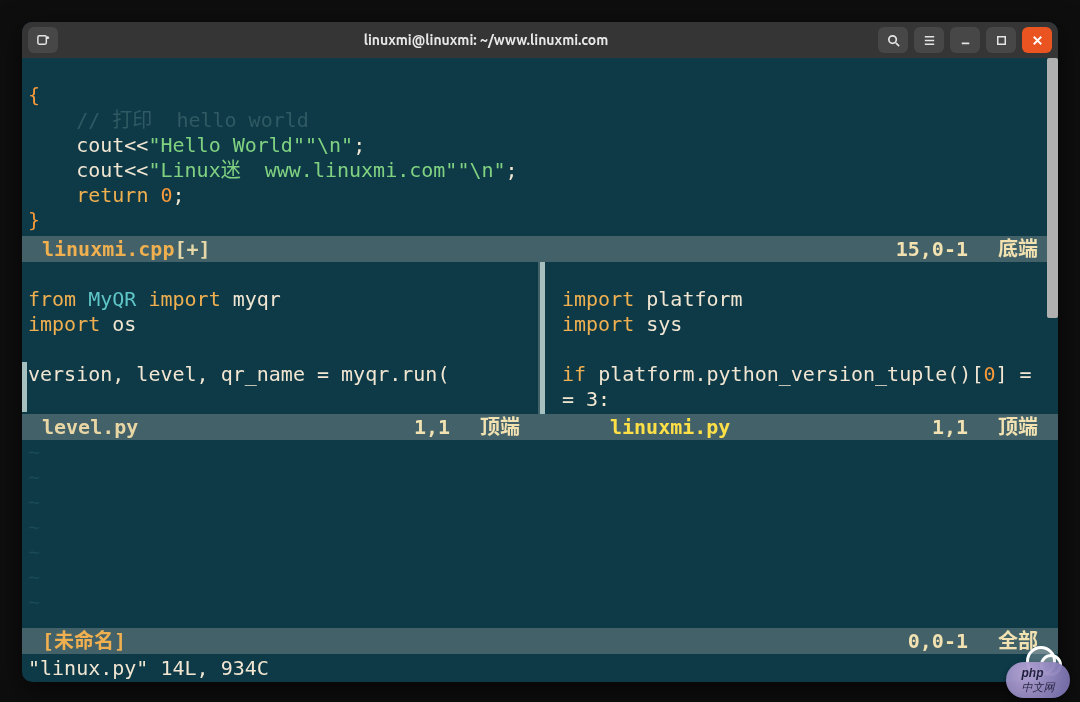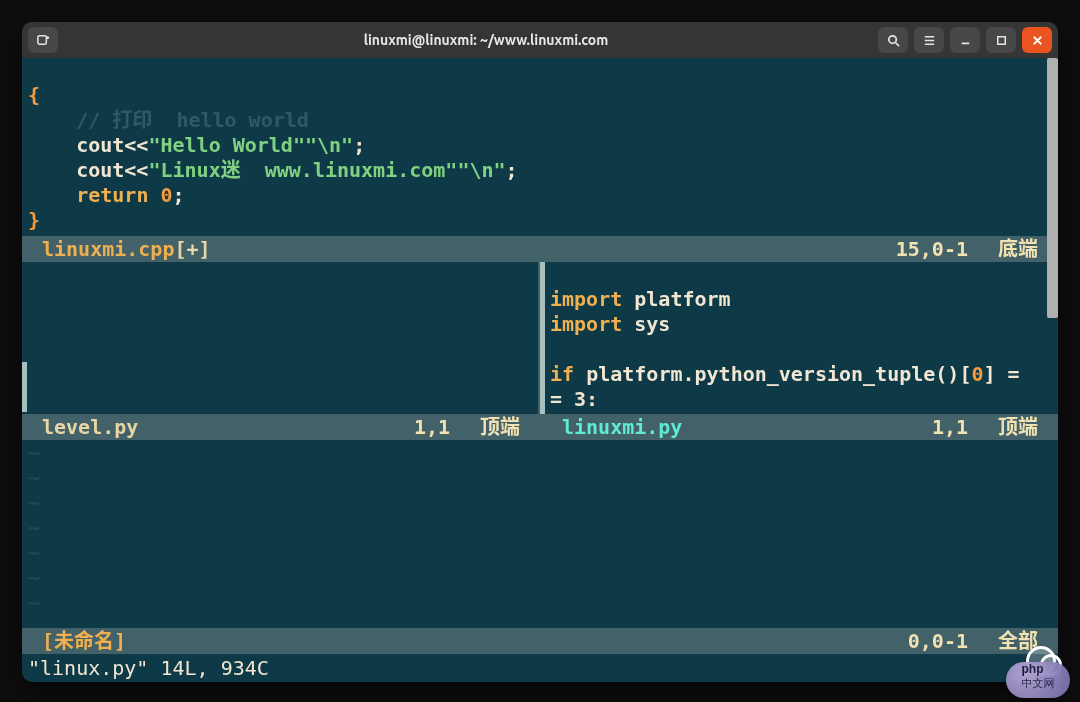--- a/index.html
+++ b/index.html
@@ -42,21 +42,21 @@
     width:30px;height:26px;border-radius:6px;background:var(--titlebar-btn);
     display:flex;align-items:center;justify-content:center;
     color:#e4e4e4;
   }
   .titlebar .tbtn.orange{background:var(--orange);color:#fff;}
   .titlebar .title{flex:1;text-align:center;font-weight:600;}
   .titlebar svg{width:15px;height:15px;display:block;}
   .titlebar .spacer{width:30px;}
   .workspace{flex:1;position:relative;display:flex;flex-direction:column;
     font-size:20px;line-height:25px;letter-spacing:0;}
-  .pane{position:relative;color:var(--text);font-weight:bold;}
+  .pane{position:relative;color:var(--text);}
   .pane .content{padding:0 6px;white-space:pre;}
   .status{
     height:26px;background:var(--statusbar);color:#2c3a3d;
     display:flex;align-items:center;padding:0 20px;font-weight:600;
     font-size:20px;
   }
   .status .fn{color:#f0b050;}
   .status .mod{color:#e6d8a8;}
   .status .spacer{flex:1;}
   .status .pos{color:#f2e2b1;}
@@ -91,22 +91,22 @@
     background:rgba(255,255,255,.25);border:3px solid #fff;box-sizing:border-box;
   }
   .watermark .bub::after{
     content:"";position:absolute;left:14px;top:8px;width:22px;height:22px;border-radius:50%;
     background:rgba(255,255,255,.25);border:3px solid #fff;box-sizing:border-box;
   }
   .phpmark{
     position:absolute;right:10px;bottom:4px;width:64px;height:36px;border-radius:18px/18px;
     background:radial-gradient(circle at 30% 30%,#b9a7d8,#6f6aa8);
     box-shadow:0 3px 6px rgba(0,0,0,.5);
-    display:flex;align-items:flex-start;justify-content:center;color:#1c1c3a;
-    font-family:sans-serif;font-size:12px;font-weight:700;opacity:.95;
+    display:flex;align-items:center;justify-content:center;color:#1c1c3a;
+    font-family:sans-serif;font-size:12px;font-weight:700;opacity:.95;font-style:italic;
   }
   .phpmark span{font-size:11px;font-weight:400;display:block;text-align:center;color:#2a2a4a;}
 </style>
 </head>
 <body>
 
 <div class="frame">
 
   <div class="titlebar">
     <div class="tbtn">
@@ -163,44 +163,49 @@
     <div class="status">
       <span class="fn">linuxmi.cpp</span>
         <span class="mod"> [+]</span>
       <span class="spacer"></span>
       <span class="pos">15,0-1</span>
       <span class="lbl">底端</span>
     </div>
 
     <div class="row2" style="height:152px;position:relative;">
       <div class="half pane">
+        <div class="content">
+<span class="c-kw2">from</span><span class="c-cy"> MyQR </span><span class="c-kw2">import</span><span> myqr</span>
+<span class="c-kw2">import</span><span> os</span>
+<span></span>
+<span>version, level, qr_name = myqr.run(</span></div>
         <div class="mark" style="top:100px;"></div>
         <div class="mark" style="top:125px;"></div>
       </div>
       <div class="half pane">
         <div class="vbar" style="height:100%;"></div>
-        <div class="content" style="padding-left:10px;">
+        <div class="content" style="padding-left:22px;">
 <span class="c-kw2">import</span><span> platform</span>
 <span class="c-kw2">import</span><span> sys</span>
 <span></span>
 <span class="c-if">if</span><span> platform.python_version_tuple()[</span><span class="c-kw">0</span><span>] =</span>
 <span>= 3:</span></div>
         <div class="mark" style="top:50px;left:0;"></div>
         <div class="mark" style="top:125px;left:0;"></div>
       </div>
     </div>
     <div style="display:flex;">
       <div class="status" style="width:50%;">
         <span class="fn" style="color:#e8d6a5;">level.py</span>
         <span class="spacer"></span>
         <span class="pos">1,1</span>
         <span class="lbl">顶端</span>
       </div>
       <div class="status" style="width:50%;border-left:2px solid var(--split);">
-        <span class="fn" style="color:#5eead4;">linuxmi.py</span>
+        <span class="fn" style="color:#fde047;margin-left:48px;">linuxmi.py</span>
         <span class="spacer"></span>
         <span class="pos">1,1</span>
         <span class="lbl">顶端</span>
       </div>
     </div>
 
     <div class="bottom pane">
       <div class="emptylines">
         <div>~</div>
           <div>~</div>

